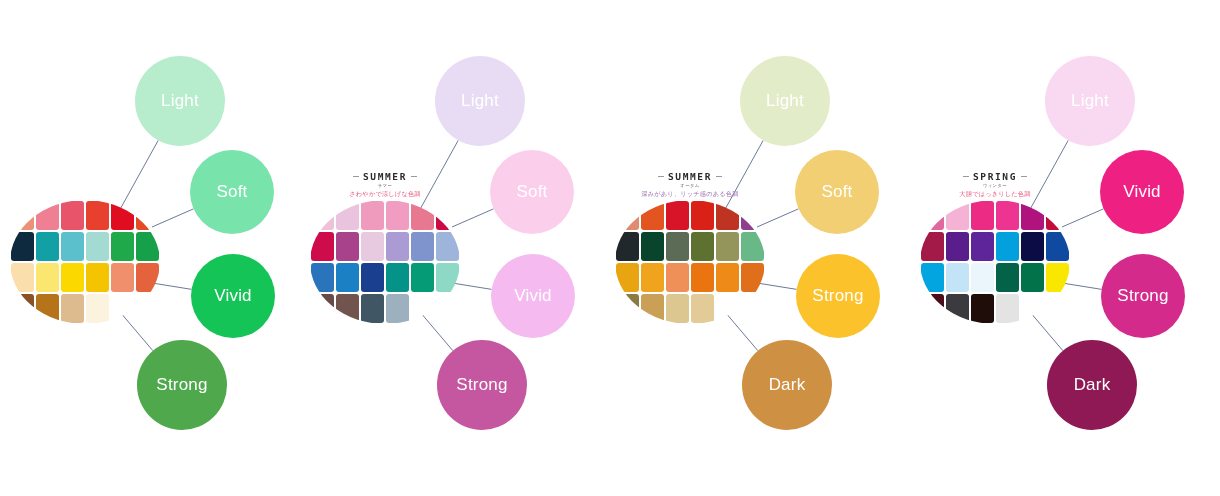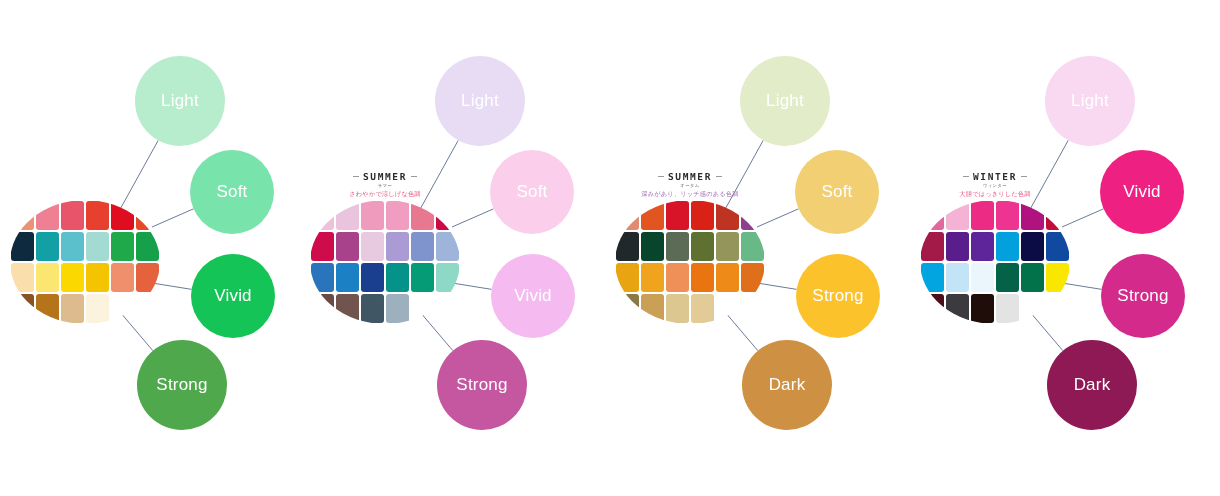--- a/index.html
+++ b/index.html
@@ -291,21 +291,21 @@
     <div class="panel" style="left: 910px;">
       <svg class="lines" width="305" height="496">
         <line x1="118" y1="213" x2="158.20578526424376" y2="140.37019436136615" stroke="#5a6b8c" stroke-width="0.9"></line>
         <line x1="152" y1="227" x2="193.52139193410807" y2="208.83439102882772" stroke="#5a6b8c" stroke-width="0.9"></line>
         <line x1="152" y1="283" x2="191.53069306663744" y2="289.34443222057143" stroke="#5a6b8c" stroke-width="0.9"></line>
         <line x1="120" y1="312" x2="152.8694619322011" y2="350.7011406621077" stroke="#5a6b8c" stroke-width="0.9"></line>
       </svg>
       <div class="heading">
         <div class="season-line">
           <span class="bar"></span>
-          <div class="season-name">WINTER</div>
+          <div class="season-name">SPRING</div>
           <span class="bar"></span>
         </div>
         <div class="season-kana">ウィンター</div>
         <div class="season-desc" style="color: rgb(232, 84, 124);">大胆ではっきりした色調</div>
       </div>
       <div class="disc-wrap">
         <div class="disc-clip">
           <div class="grid">
             <div class="sw" style="background: rgb(224, 104, 158);"></div>
             <div class="sw" style="background: rgb(244, 179, 212);"></div>

